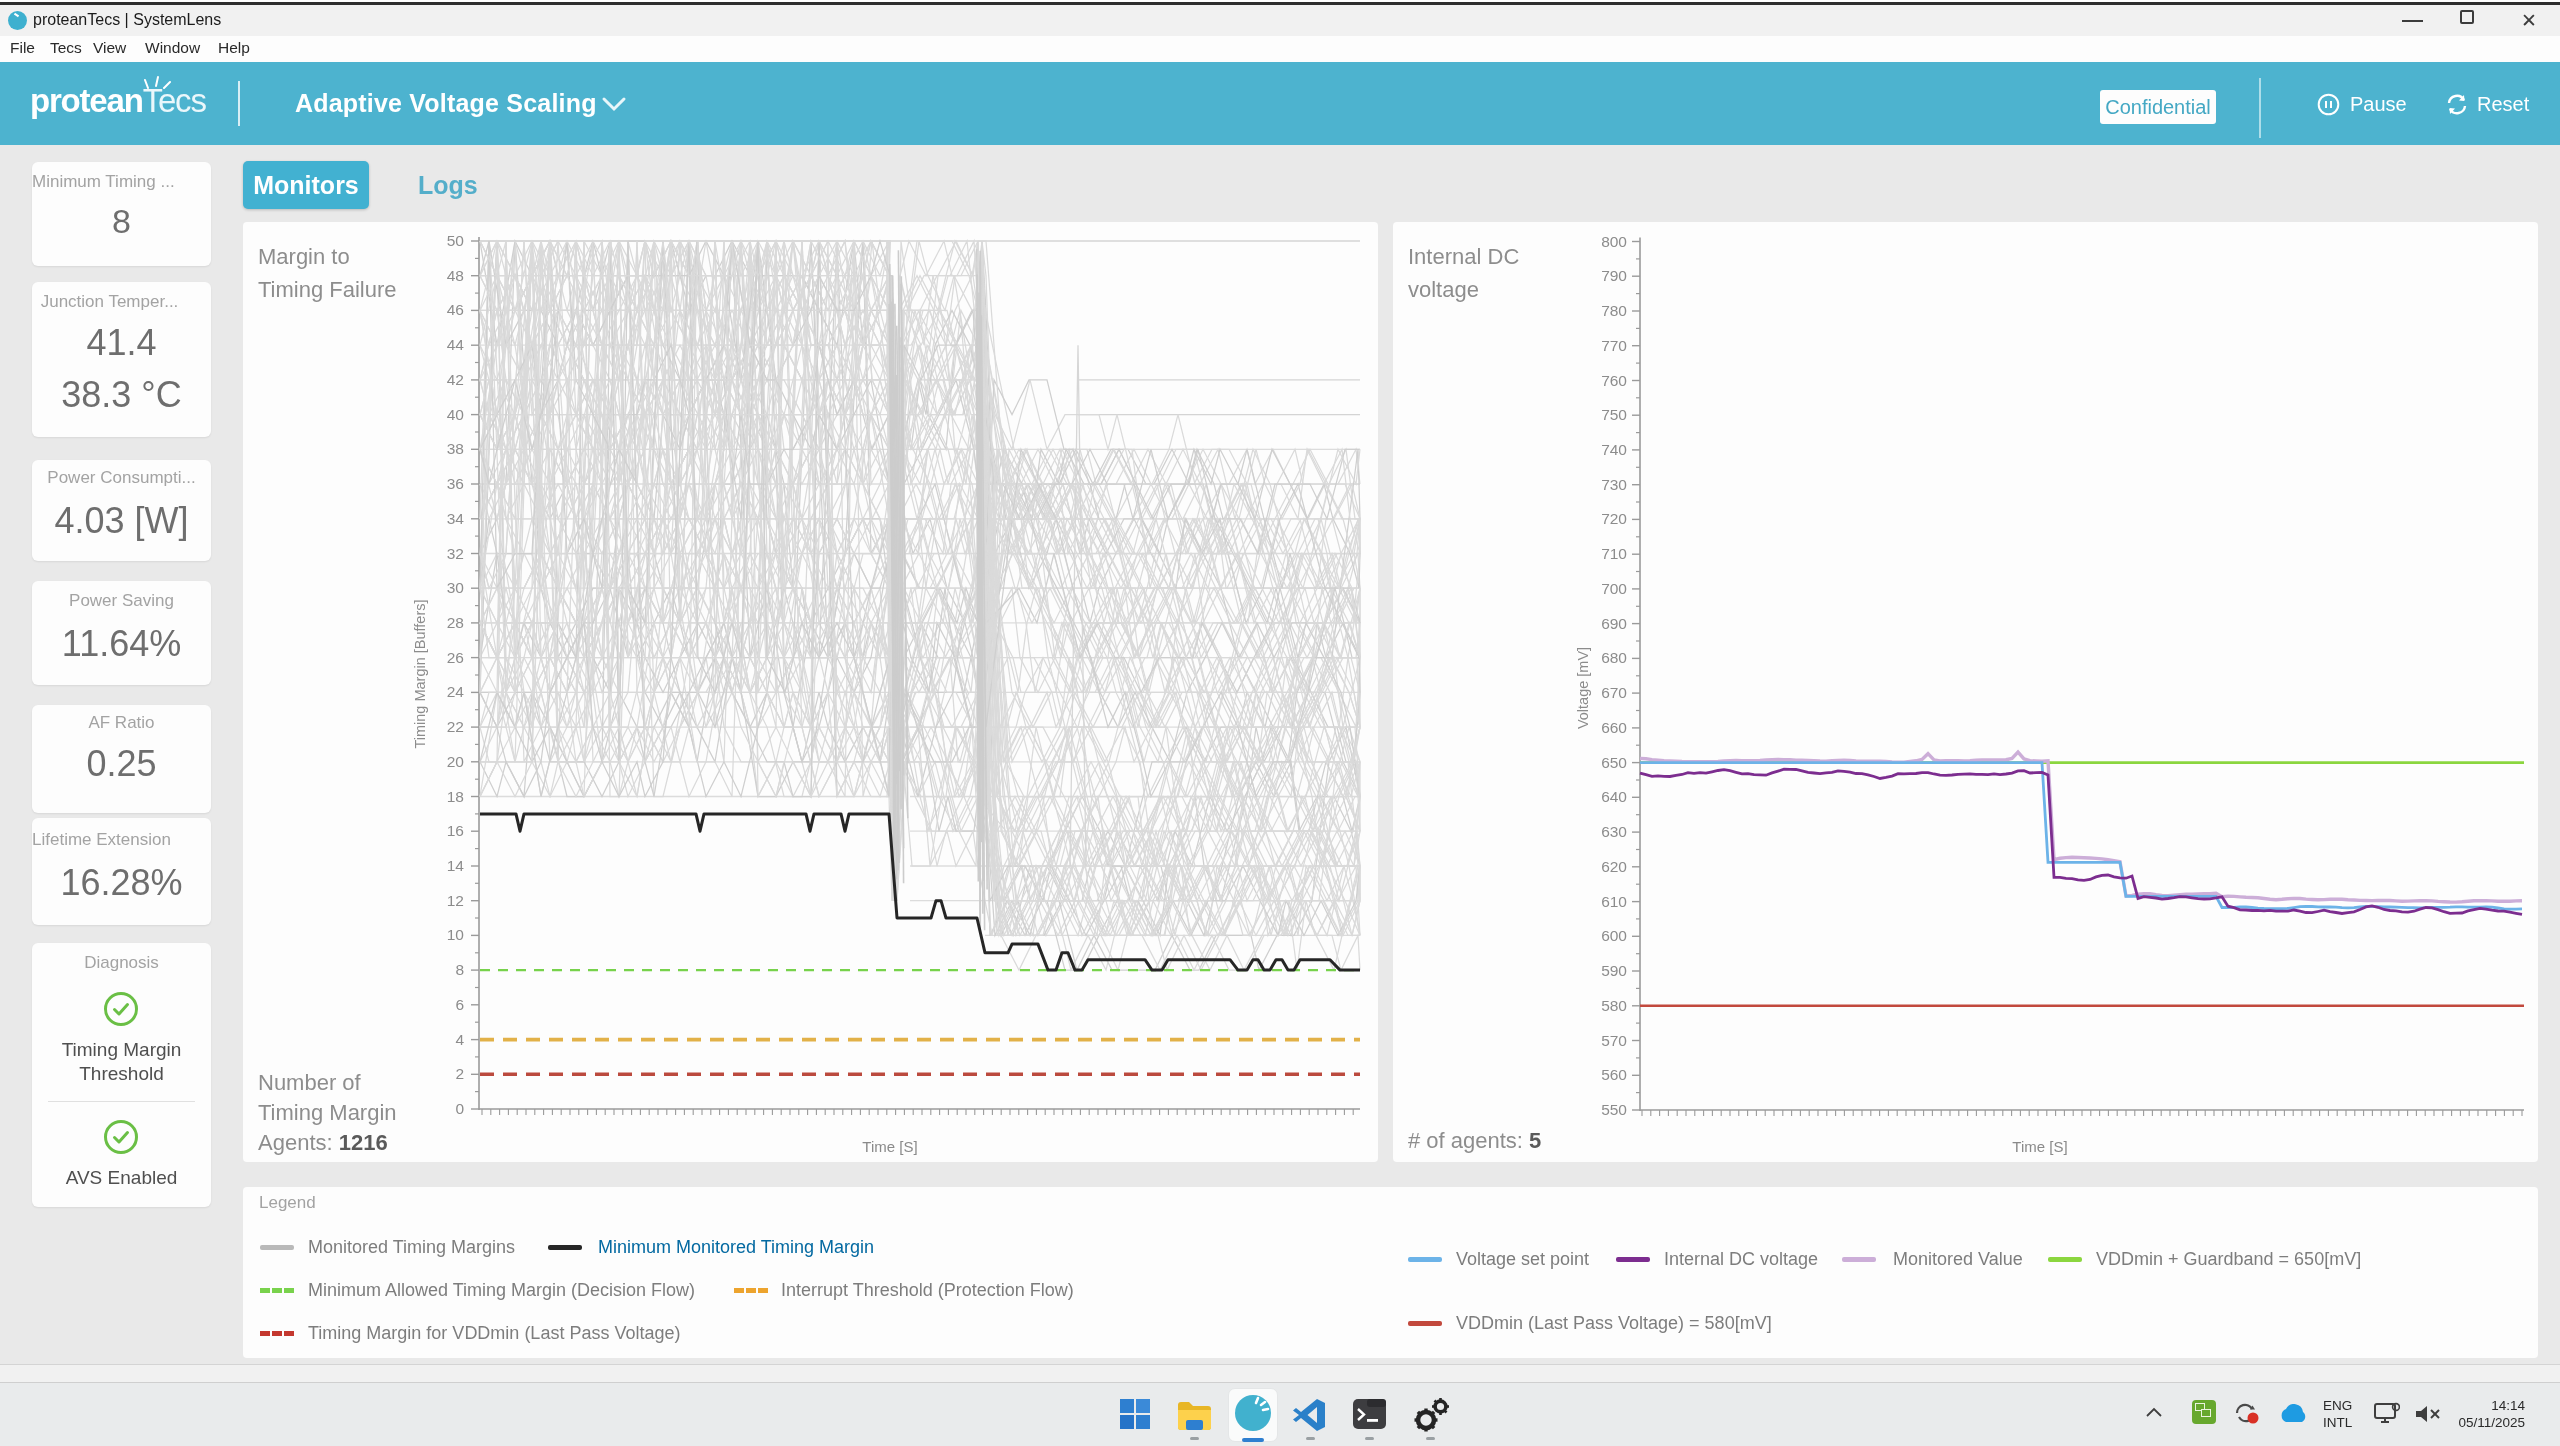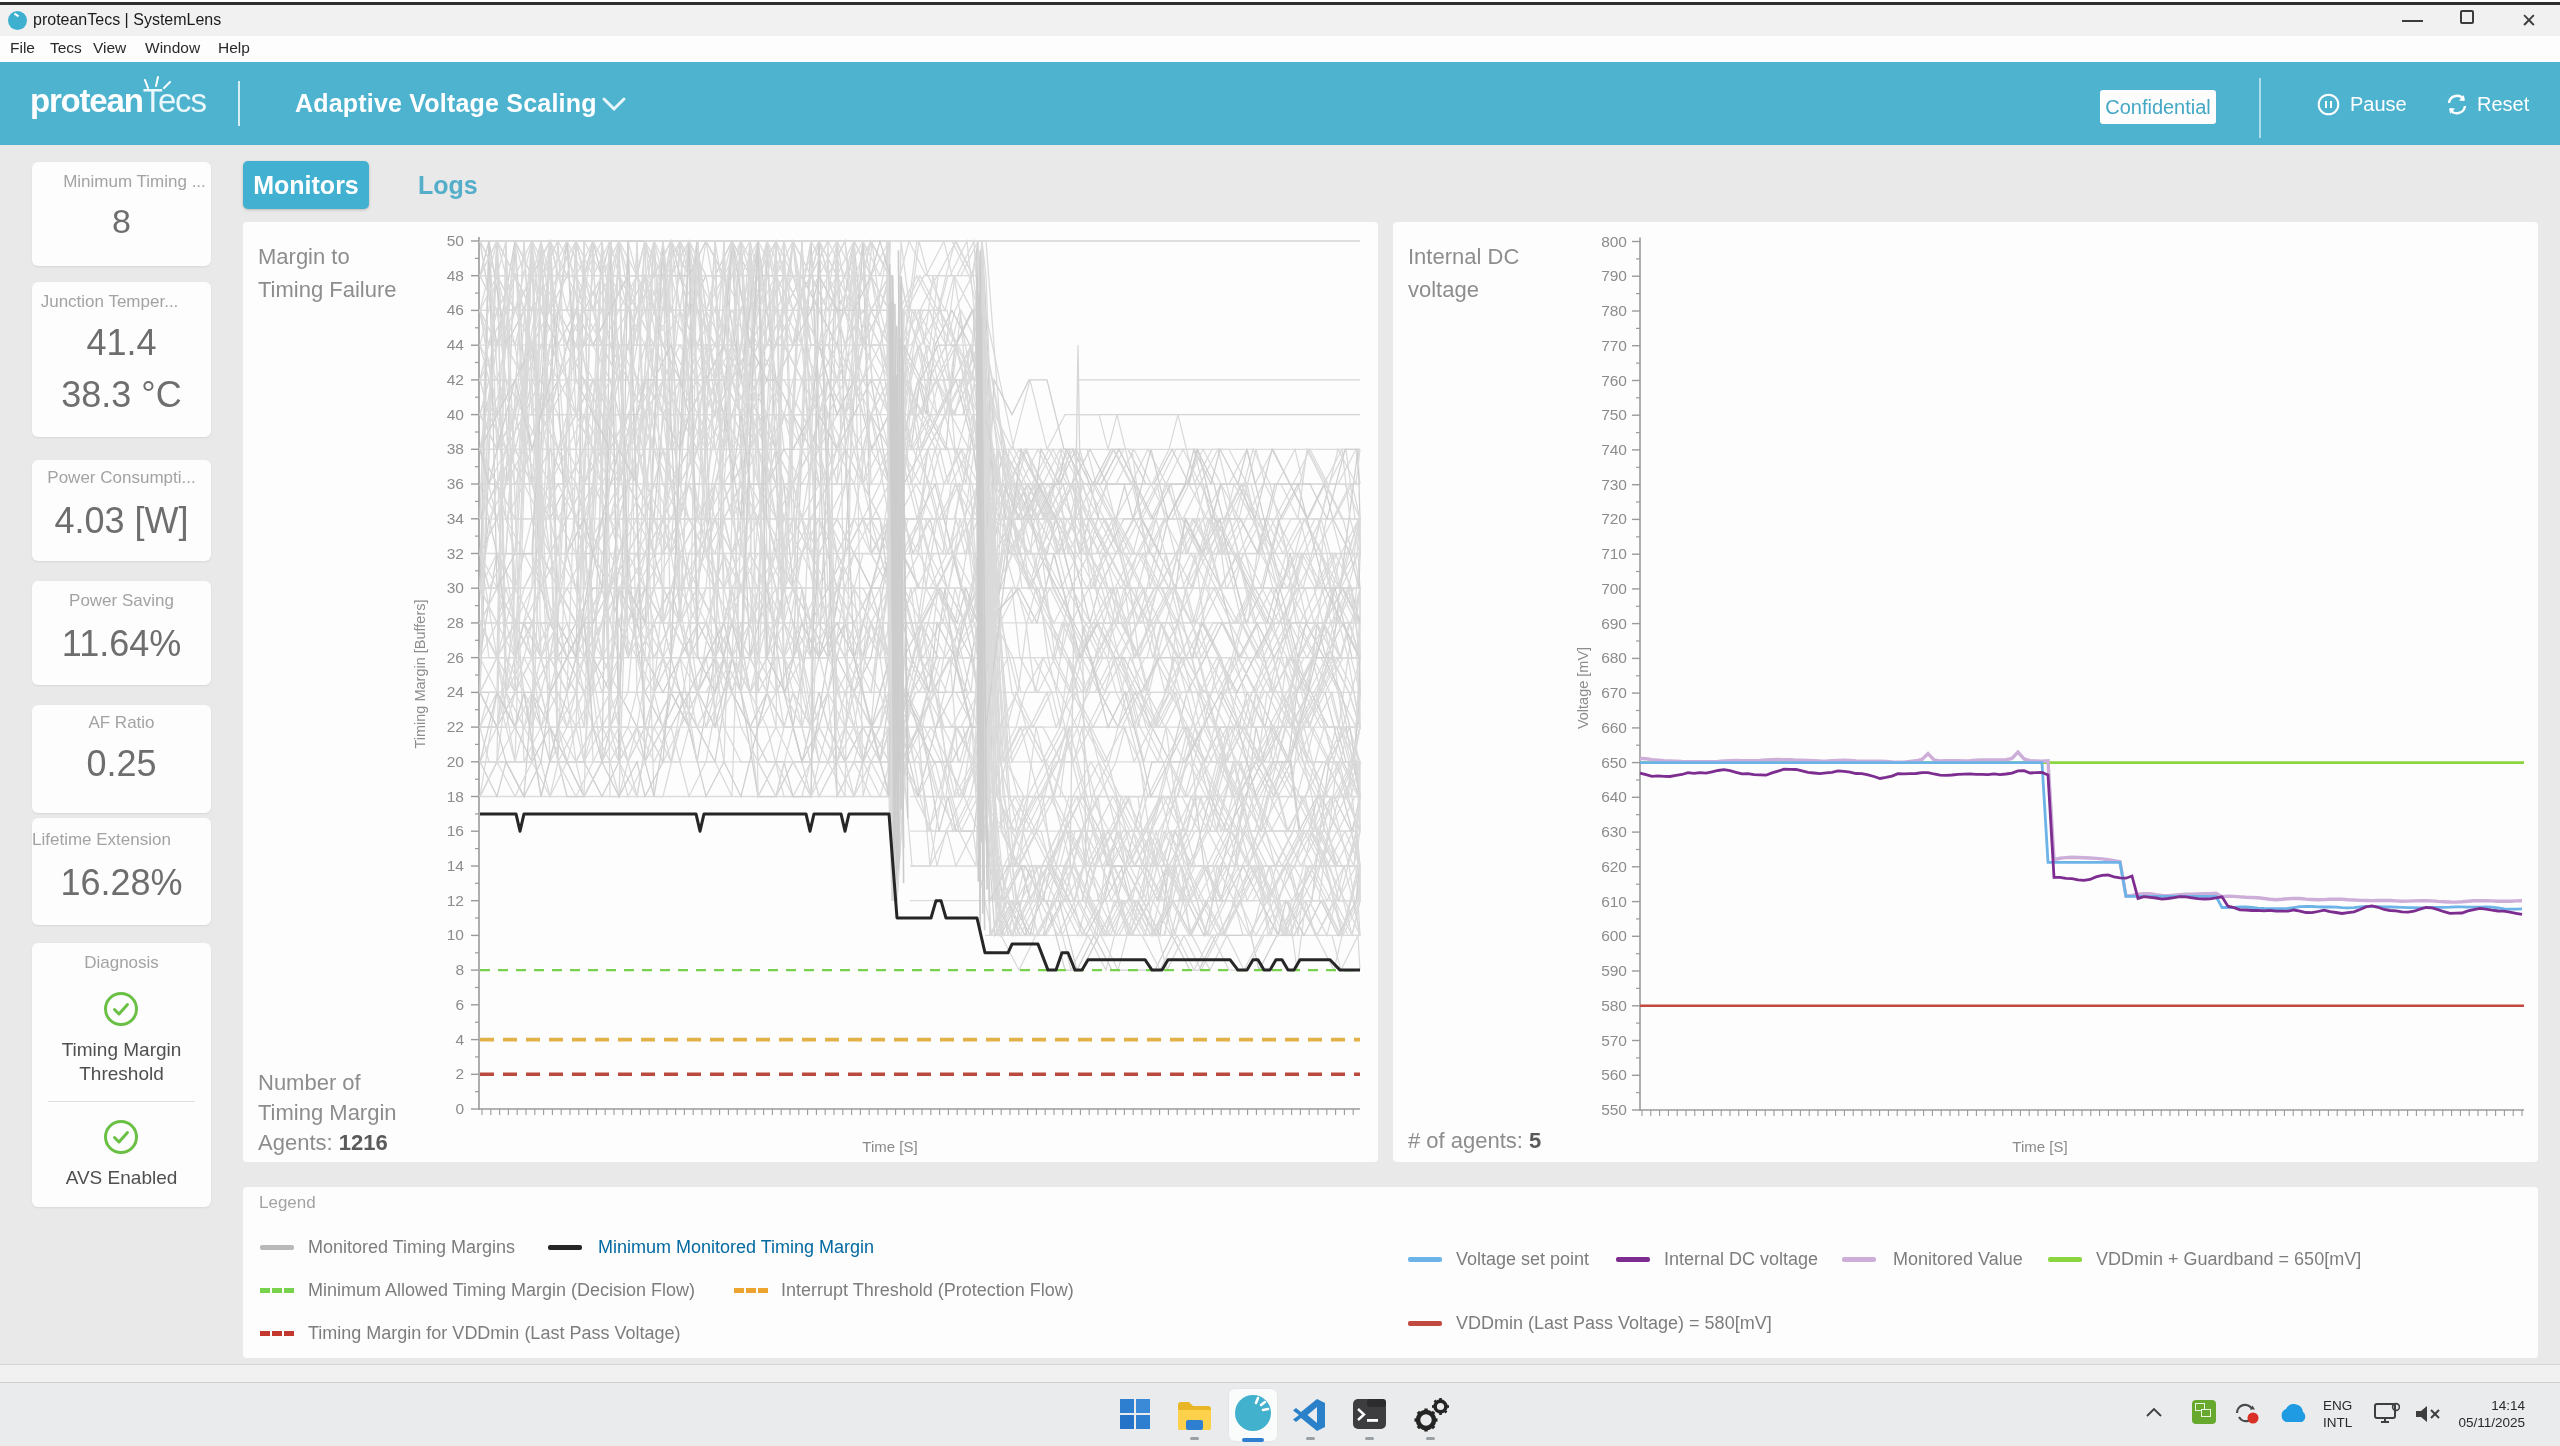--- a/index.html
+++ b/index.html
@@ -46,21 +46,21 @@
   <div class="abs" style="left:2350px;top:31px;font-size:20px;color:#fff">Pause</div>
   <svg class="abs" style="left:2445px;top:31px" width="24" height="24" viewBox="0 0 24 24">
     <path d="M4 10 A8 8 0 0 1 19 7" fill="none" stroke="#fff" stroke-width="2.4"></path>
     <path d="M20 13 A8 8 0 0 1 5 16" fill="none" stroke="#fff" stroke-width="2.4"></path>
     <path d="M19 2 L19.5 8 L14 7.5 Z" fill="#fff"></path>
     <path d="M5 21 L4.5 15 L10 15.5 Z" fill="#fff"></path>
   </svg>
   <div class="abs" style="left:2477px;top:31px;font-size:20px;color:#fff">Reset</div>
 </div>
 <div class="abs" style="left:32px;top:162px;width:179px;height:104px;background:#fdfdfd;border-radius:6px;box-shadow:0 1px 2px rgba(0,0,0,0.08);text-align:center">
-    <div class="abs" style="left:0;top:10px;width:205px;text-align:center;font-size:17px;color:#a3a3a3;white-space:nowrap">Minimum Timing ...</div>
+    <div class="abs" style="left:0;top:10px;width:205px;text-align:left;font-size:17px;color:#a3a3a3;white-space:nowrap">Minimum Timing ...</div>
     <div class="abs" style="left:0;top:40px;width:179px;text-align:center;font-size:34px;color:#6e6e6e;white-space:nowrap">8</div>
   </div>
 <div class="abs" style="left:32px;top:282px;width:179px;height:155px;background:#fdfdfd;border-radius:6px;box-shadow:0 1px 2px rgba(0,0,0,0.08);text-align:center">
     <div class="abs" style="left:0;top:10px;width:155px;text-align:center;font-size:17px;color:#a3a3a3;white-space:nowrap">Junction Temper...</div>
     <div class="abs" style="left:0;top:40px;width:179px;text-align:center;font-size:36px;color:#6e6e6e;white-space:nowrap">41.4</div>
     <div class="abs" style="left:0;top:92px;width:179px;text-align:center;font-size:36px;color:#6e6e6e;white-space:nowrap">38.3 °C</div>
   </div>
 <div class="abs" style="left:32px;top:460px;width:179px;height:101px;background:#fdfdfd;border-radius:6px;box-shadow:0 1px 2px rgba(0,0,0,0.08);text-align:center">
     <div class="abs" style="left:0;top:8px;width:179px;text-align:center;font-size:17px;color:#a3a3a3;white-space:nowrap">Power Consumpti...</div>
     <div class="abs" style="left:0;top:40px;width:179px;text-align:center;font-size:36px;color:#6e6e6e;white-space:nowrap">4.03 [W]</div>

